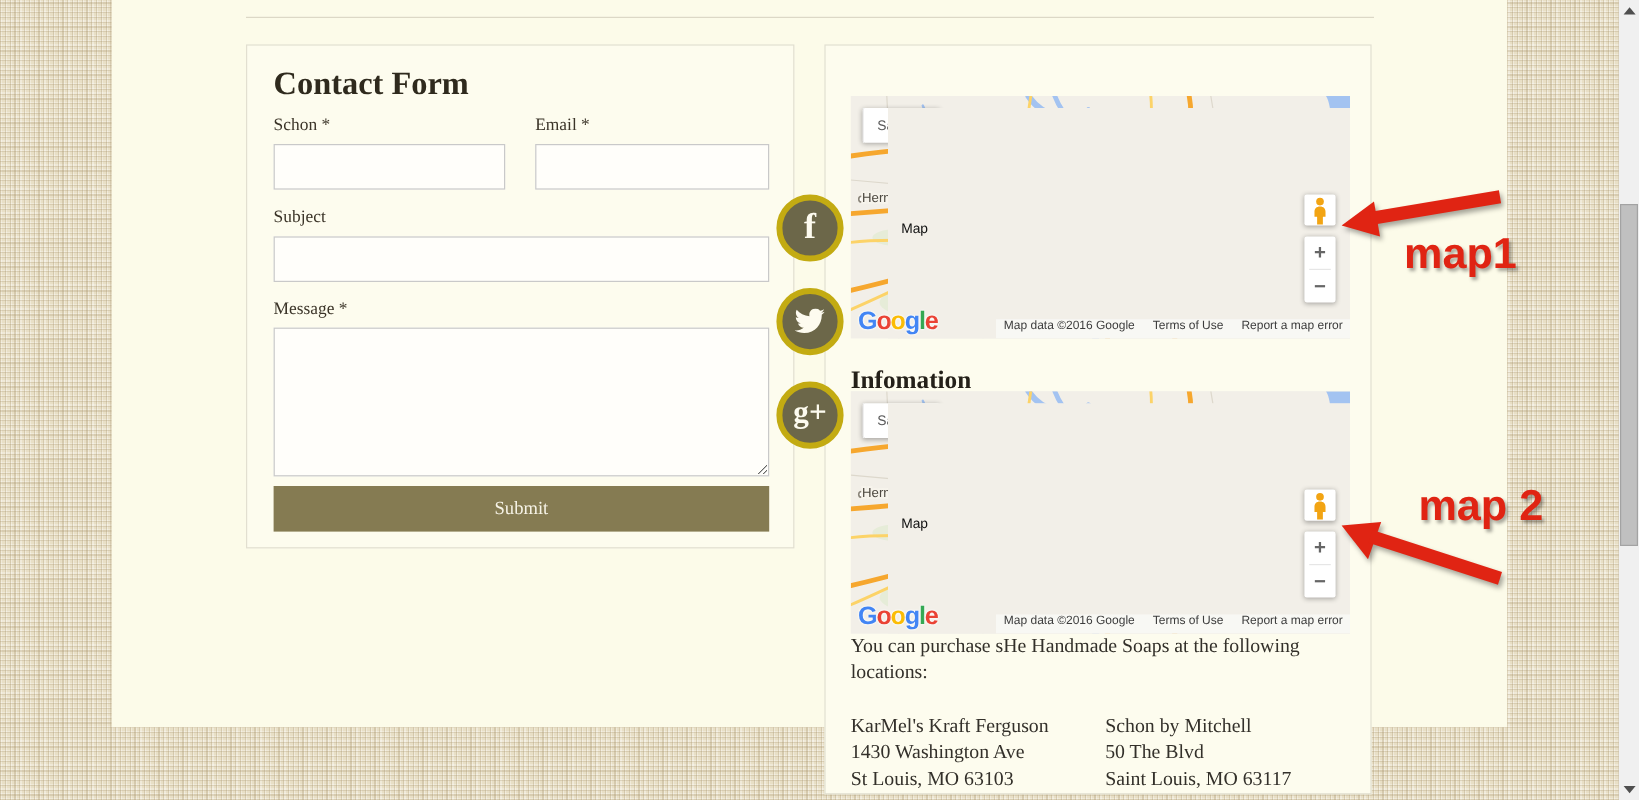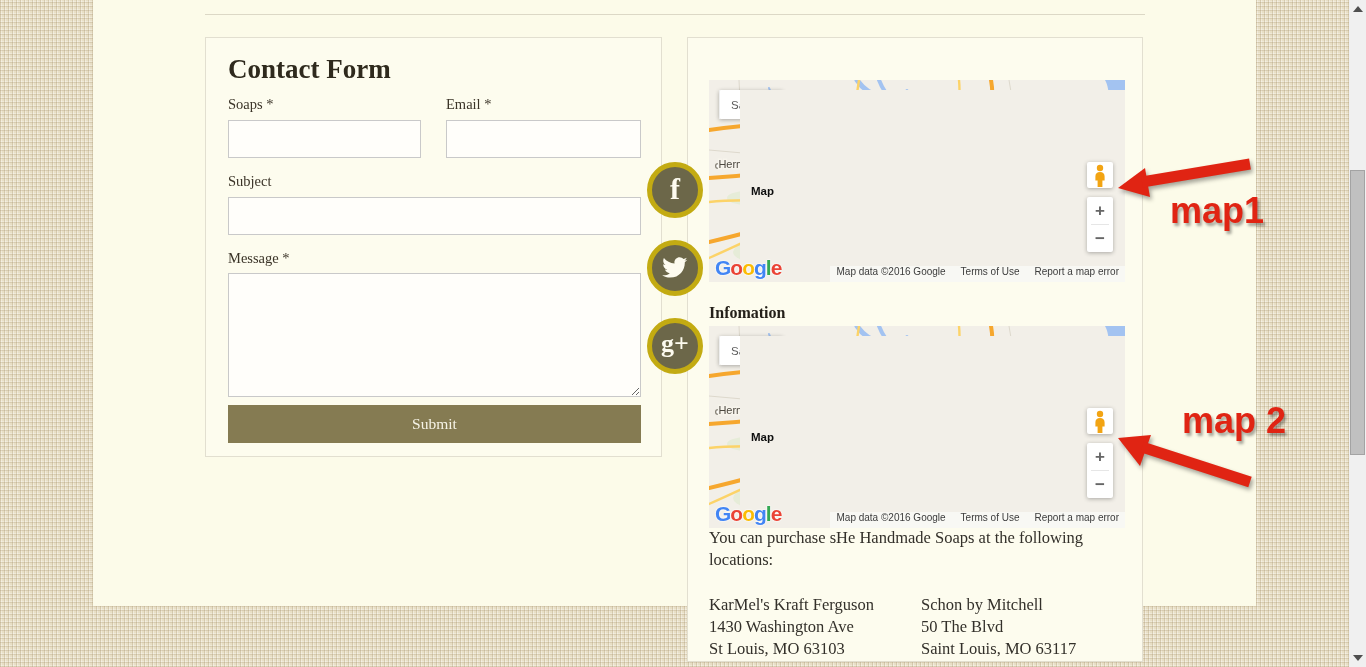--- a/index.html
+++ b/index.html
@@ -29,32 +29,32 @@
     color:#f6f3e6; font-family:"Liberation Serif",serif; font-size:15.5px; cursor:pointer; }
 
   
   .social { position:absolute; width:56px; height:56px; border-radius:50%;
     background:#6c6749; border:5px solid #c3ab12; display:flex; align-items:center; justify-content:center;
     color:#fdfbef; cursor:pointer; z-index:5; }
   .social .fb-glyph { font-family:"Liberation Serif",serif; font-size:30px; font-weight:700; margin-top:-2px; }
   .social .gp-glyph { font-family:"Liberation Serif",serif; font-size:26px; font-weight:700; margin-top:-4px; }
 
   
-  .info-heading { position:absolute; left:21px; top:266px; font-size:16px; font-weight:700; color:#242019; }
+  .info-heading { position:absolute; left:21px; top:266px; font-size:21px; font-weight:700; color:#242019; }
   .purchase-text { position:absolute; left:21px; top:489px; width:414px; font-size:16.5px; color:#33302a; line-height:1.33; }
   .loc-col { position:absolute; top:556px; width:210px; font-size:16.5px; color:#33302a; line-height:1.33; }
 
   
   .map { position:absolute; left:21px; width:416px; height:202px; background:#f2efe8; overflow:hidden; cursor:pointer; }
   .map svg.base { position:absolute; left:0; top:0; }
   .gm-toggle { position:absolute; left:10px; top:10px; height:29px; display:flex; align-items:stretch;
     background:#fff; border-radius:2px; box-shadow:0 1px 4px rgba(0,0,0,.3);
     font-family:"Liberation Sans",sans-serif; font-size:11.5px; z-index:3; }
   .gm-toggle .seg { display:flex; align-items:center; padding:0 11px; cursor:pointer; }
-  .gm-toggle .seg.map { font-weight:700; color:#0f0f0f; }
+  .gm-toggle .seg.map { font-weight:400; color:#0f0f0f; }
   .gm-toggle .seg.sat { color:#5b5b5b; border-left:1px solid #efefef; }
   .gm-pegman { position:absolute; right:12px; top:82px; width:26px; height:26px; background:#fff; border-radius:2px;
     box-shadow:0 1px 4px rgba(0,0,0,.3); display:flex; align-items:center; justify-content:center; cursor:pointer; z-index:3; }
   .gm-zoom { position:absolute; right:12px; top:117px; width:26px; height:55px; background:#fff; border-radius:2px;
     box-shadow:0 1px 4px rgba(0,0,0,.3); display:flex; flex-direction:column; z-index:3;
     font-family:"Liberation Sans",sans-serif; color:#666; font-size:17px; font-weight:700; }
   .gm-zoom .zbtn { flex:1; display:flex; align-items:center; justify-content:center; cursor:pointer; }
   .gm-zoom .zdiv { height:1px; background:#e6e6e6; margin:0 4px; }
   .gm-logo { position:absolute; left:6px; bottom:2px; font-family:"Liberation Sans",sans-serif;
     font-size:21px; font-weight:700; letter-spacing:-1px; z-index:3;
@@ -210,21 +210,21 @@
       <circle cx="210" cy="72.5" r="3.4" fill="#7c231c"></circle>
     </g>
   </defs>
 </svg>
 
 <div class="content">
   <div class="top-divider" style="left:112px;"></div>
 
   <div class="card form-card" style="left:112px;">
     <div class="form-title">Contact Form</div>
-    <label class="f-label" style="left:22px; top:58px;">Soaps *</label>
+    <label class="f-label" style="left:22px; top:58px;">Schon *</label>
     <input class="f-input" style="left: 22px; top: 82px; width: 193px;">
     <label class="f-label" style="left:240px; top:58px;">Email *</label>
     <input class="f-input" style="left: 240px; top: 82px; width: 195px;">
     <label class="f-label" style="left:22px; top:135px;">Subject</label>
     <input class="f-input" style="left: 22px; top: 159px; width: 413px;">
     <label class="f-label" style="left:22px; top:212px;">Message *</label>
     <textarea class="f-textarea" style="left: 22px; top: 235px; width: 413px; height: 124px;"></textarea>
     <button class="submit-btn">Submit</button>
   </div>
 

